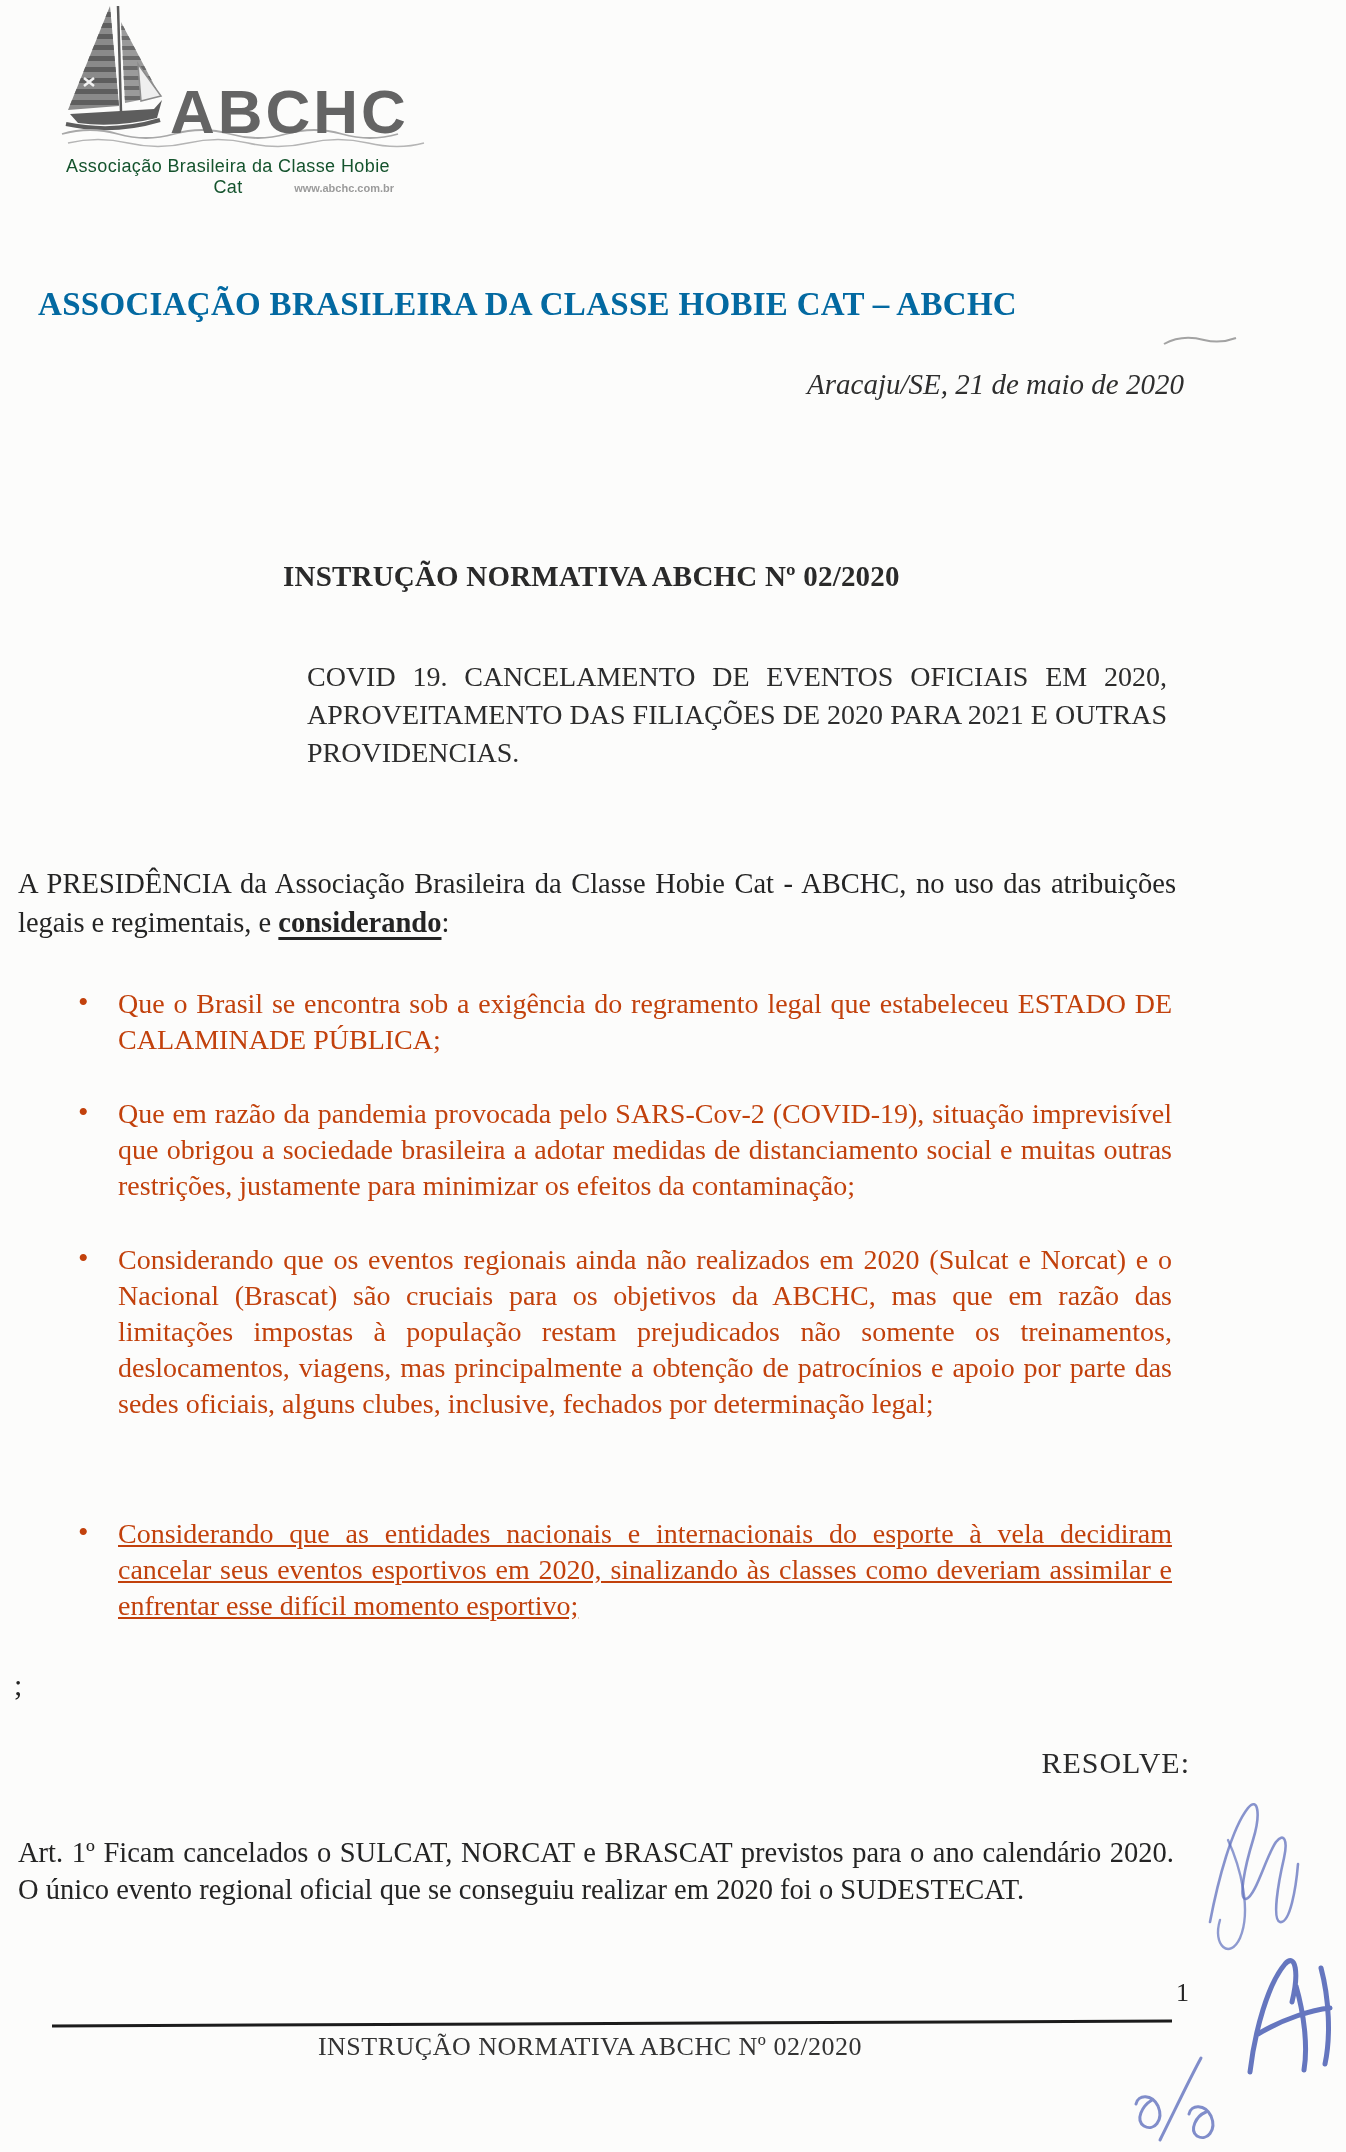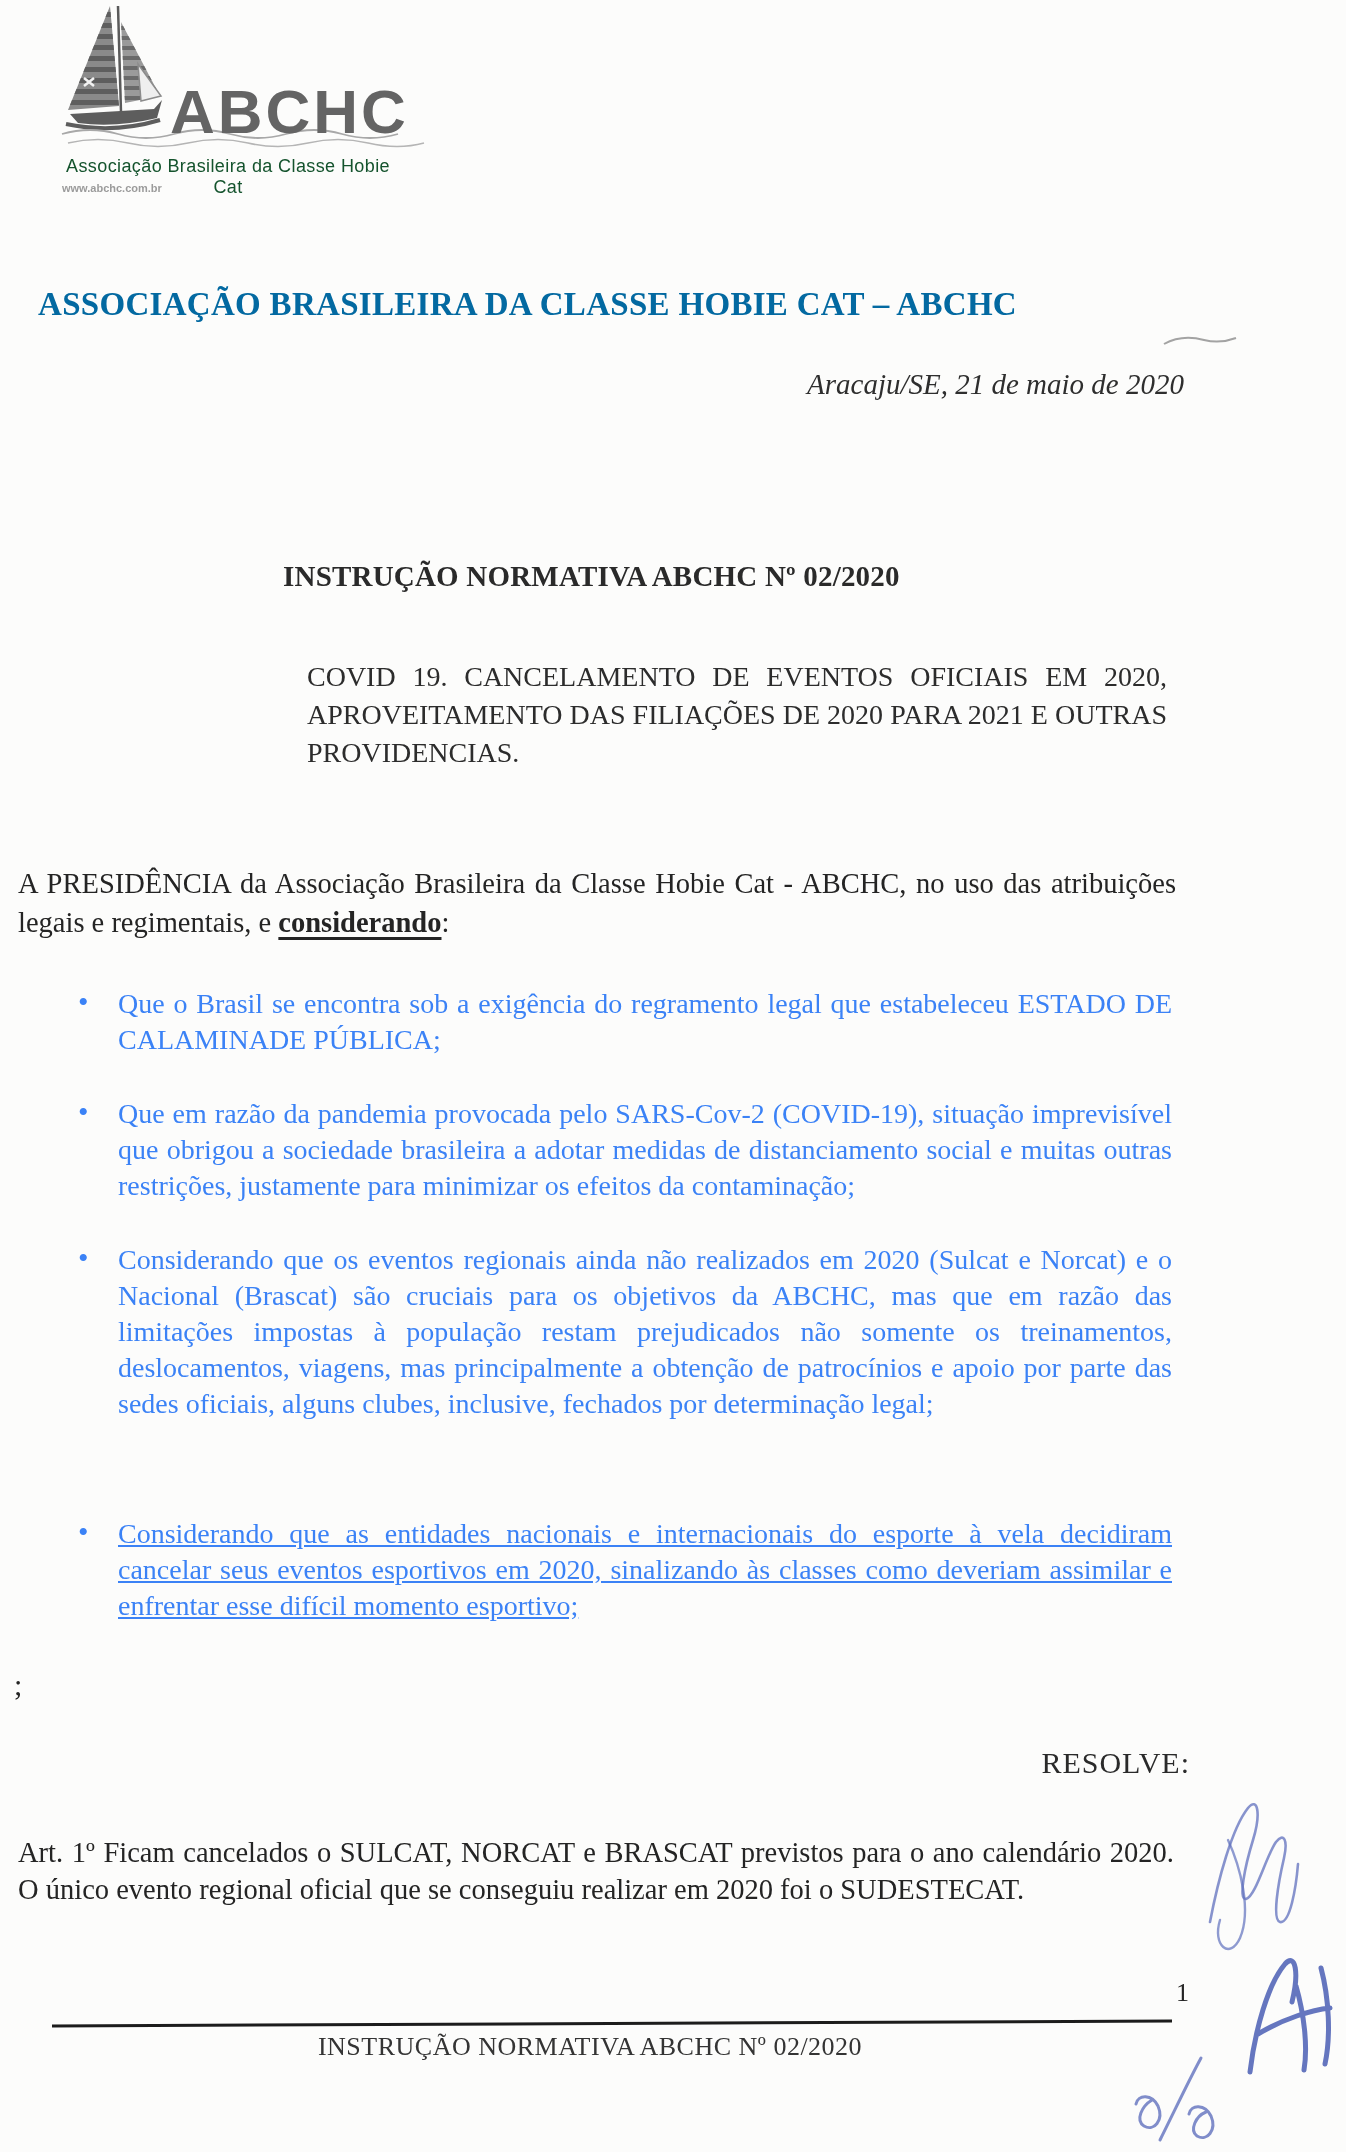--- a/index.html
+++ b/index.html
@@ -14,21 +14,21 @@
     position:absolute; left:170px; top:76px;
     font-family:"Liberation Sans", sans-serif; font-weight:bold;
     font-size:62px; color:#646464; letter-spacing:3px;
   }
   #logo-tagline {
     position:absolute; left:62px; top:156px; width:332px; text-align:center;
     font-family:"Liberation Sans", sans-serif; font-size:18px; color:#14532d;
     letter-spacing:0.4px;
   }
   #logo-web {
-    position:absolute; left:62px; top:182px; width:332px; text-align:left;
+    position:absolute; left:62px; top:182px; width:332px; text-align:right;
     font-family:"Liberation Sans", sans-serif; font-weight:bold;
     font-size:11px; color:#9b9b9b;
   }
   
   #doc-title {
     position:absolute; left:38px; top:286px; width:1190px;
     font-size:33px; font-weight:bold; letter-spacing:0.3px; white-space:nowrap;
     color:#0369a1;
   }
   #title-flourish { position:absolute; left:1160px; top:330px; }
@@ -52,21 +52,21 @@
   #preamble .emph {
     font-weight:bold; text-decoration:underline;
     text-decoration-thickness:2.5px; text-underline-offset:5px;
   }
   #considerations {
     position:absolute; left:50px; top:986px; width:1122px;
     list-style:none; margin:0; padding:0;
   }
   #considerations li {
     position:relative; padding-left:68px; text-align:justify;
-    font-size:28px; line-height:36px; margin:0 0 38px 0; color:#3b82f6;
+    font-size:28px; line-height:36px; margin:0 0 38px 0; color:#c2410c;
   }
   #considerations li::before {
     content:"\2022"; position:absolute; left:28px; top:-2px; font-size:30px;
   }
   #considerations li:nth-child(4) { margin-top:94px;text-decoration:underline; }
   #stray-semicolon { position:absolute; left:14px; top:1668px; font-size:30px; }
   #resolve {
     position:absolute; right:156px; top:1746px;
     font-size:30px; letter-spacing:1px; color:#2a2a2a;
   }

